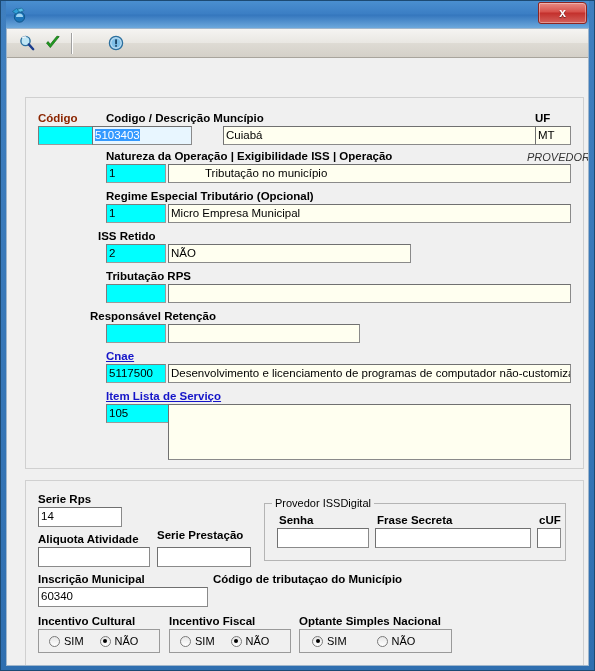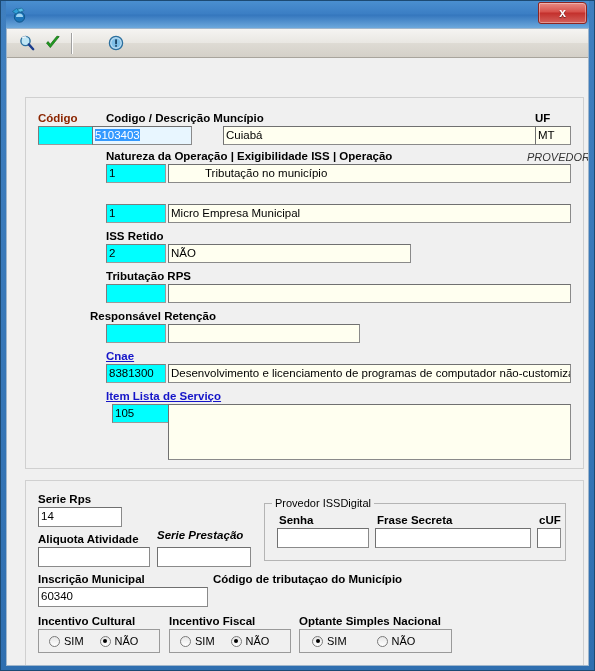--- a/index.html
+++ b/index.html
@@ -296,53 +296,54 @@
       <div class="fld" style="left:182px; top:28px; width:319px; height:19px;margin-left:15px;">Cuiabá</div>
 
       <div class="lbl" style="left:509px; top:14px;">UF</div>
       <div class="fld" style="left:509px; top:28px; width:36px; height:19px;">MT</div>
 
       <div class="lbl" style="left:80px; top:52px;">Natureza da Operação | Exigibilidade ISS | Operação</div>
       <div class="lbl lbl-italic" style="left:501px; top:53px;">PROVEDOR</div>
       <div class="fld fld-cyan" style="left:80px; top:66px; width:60px; height:19px;">1</div>
       <div class="fld" style="left:142px; top:66px; width:403px; height:19px;padding-left:36px;">Tributação no município</div>
 
+      <div class="lbl" style="left:80px; top:92px;">Regime Especial Tributário (Opcional)</div>
       <div class="fld fld-cyan" style="left:80px; top:106px; width:60px; height:19px;">1</div>
       <div class="fld" style="left:142px; top:106px; width:403px; height:19px;">Micro Empresa Municipal</div>
 
-      <div class="lbl" style="left:80px; top:132px;">ISS Retido</div>
+      <div class="lbl" style="left:72px; top:132px;">ISS Retido</div>
       <div class="fld fld-cyan" style="left:80px; top:146px; width:60px; height:19px;">2</div>
       <div class="fld" style="left:142px; top:146px; width:243px; height:19px;">NÃO</div>
 
       <div class="lbl" style="left:80px; top:172px;">Tributação RPS</div>
       <div class="fld fld-cyan" style="left:80px; top:186px; width:60px; height:19px;"></div>
       <div class="fld" style="left:142px; top:186px; width:403px; height:19px;"></div>
 
       <div class="lbl" style="left:64px; top:212px;">Responsável Retenção</div>
       <div class="fld fld-cyan" style="left:80px; top:226px; width:60px; height:19px;"></div>
       <div class="fld" style="left:142px; top:226px; width:192px; height:19px;"></div>
 
       <div class="lbl lbl-link" style="left:80px; top:252px;">Cnae</div>
-      <div class="fld fld-cyan" style="left:80px; top:266px; width:60px; height:19px;">8381300</div>
+      <div class="fld fld-cyan" style="left:80px; top:266px; width:60px; height:19px;">5117500</div>
       <div class="fld" style="left:142px; top:266px; width:403px; height:19px;">Desenvolvimento e licenciamento de programas de computador não-customizáveis</div>
 
       <div class="lbl lbl-link" style="left:80px; top:292px;">Item Lista de Serviço</div>
-      <div class="fld fld-cyan" style="left:86px; top:306px; width:80px; height:19px;">105</div>
+      <div class="fld fld-cyan" style="left:80px; top:306px; width:80px; height:19px;">105</div>
       <div class="fld fld-area" style="left:142px; top:306px; width:403px; height:56px;"></div>
     </div>
 
     <div class="panel-bottom">
 
       <div class="lbl" style="left:12px; top:12px;">Serie Rps</div>
       <div class="fld fld-white" style="left:12px; top:26px; width:84px; height:20px;">14</div>
 
       <div class="lbl" style="left:12px; top:52px;">Aliquota Atividade</div>
       <div class="fld fld-white" style="left:12px; top:66px; width:112px; height:20px;"></div>
 
-      <div class="lbl" style="left:131px; top:48px;font-style:italic;">Serie Prestação</div>
+      <div class="lbl" style="left:131px; top:48px;">Serie Prestação</div>
       <div class="fld fld-white" style="left:131px; top:66px; width:94px; height:20px;"></div>
 
       <div class="groupbox" style="left:238px; top:22px; width:302px; height:58px;">
         <span class="groupbox-title">Provedor ISSDigital</span>
       </div>
       <div class="lbl" style="left:253px; top:33px;">Senha</div>
       <div class="fld fld-white" style="left:251px; top:47px; width:92px; height:20px;"></div>
 
       <div class="lbl" style="left:351px; top:33px;">Frase Secreta</div>
       <div class="fld fld-white" style="left:349px; top:47px; width:156px; height:20px;"></div>

